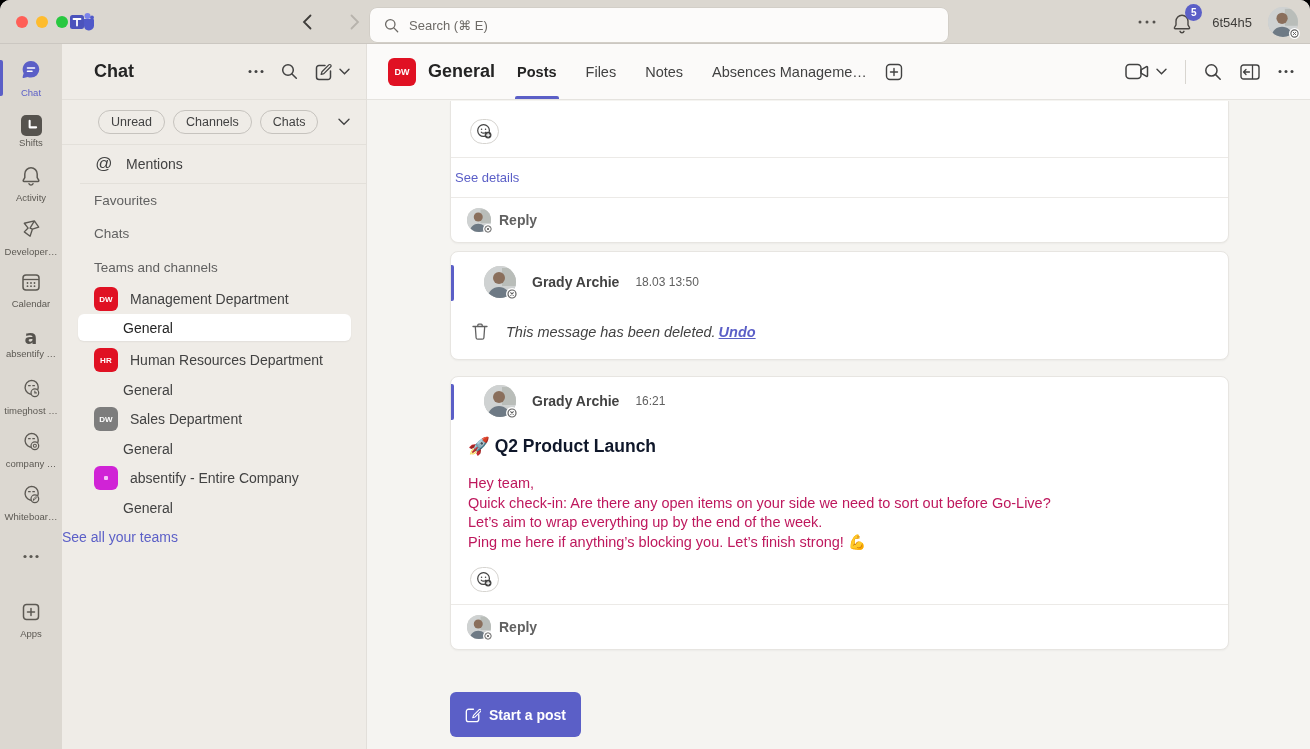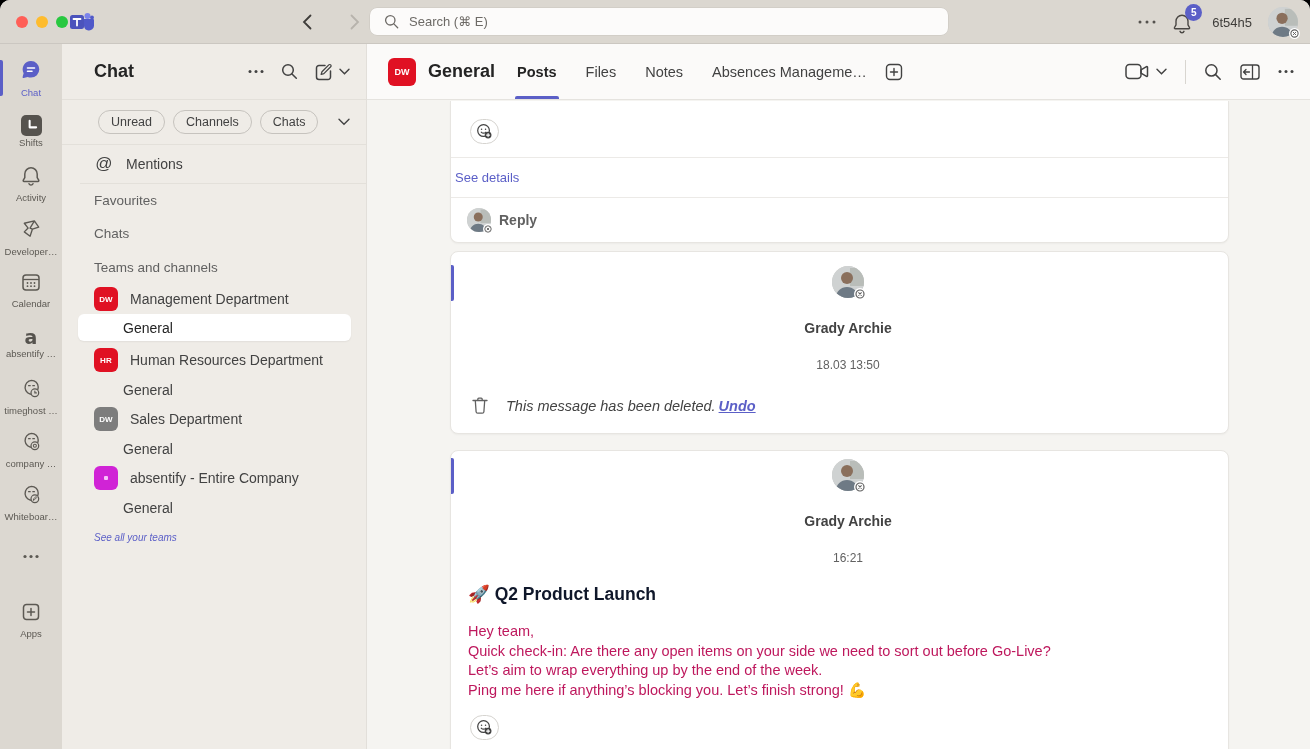--- a/index.html
+++ b/index.html
@@ -9,21 +9,21 @@
 
   
   .titlebar { position:absolute; top:0; left:0; width:1310px; height:44px; background:#dbd7d0; border-bottom:1px solid rgba(0,0,0,.07); }
   .traffic { position:absolute; left:16px; top:16px; display:flex; gap:8px; }
   .traffic span { width:12px; height:12px; border-radius:50%; display:block; }
   .tl-red { background:#ff5f57; } .tl-yellow { background:#febc2e; } .tl-green { background:#28c840; }
   .teams-logo { position:absolute; left:70px; top:11px; width:24px; height:22px; }
   .nav-arrows { position:absolute; left:296px; top:10px; display:flex; gap:26px; }
   .nav-btn { width:22px; height:24px; display:flex; align-items:center; justify-content:center; color:#3e3c39; }
   .nav-btn.disabled { color:#b7b3ac; }
-  .searchbar { position:absolute; left:370px; top:8px; width:578px; height:27px; background:#fcfbfa; border-radius:7px; display:flex; align-items:center; padding-left:14px; gap:10px; color:#6d6a66; font-size:13px; box-shadow:0 0 0 0.5px rgba(0,0,0,.08); }
+  .searchbar { position:absolute; left:370px; top:8px; width:578px; height:34px; background:#fcfbfa; border-radius:7px; display:flex; align-items:center; padding-left:14px; gap:10px; color:#6d6a66; font-size:13px; box-shadow:0 0 0 0.5px rgba(0,0,0,.08); }
   .tb-right { position:absolute; right:12px; top:0; height:44px; display:flex; align-items:center; gap:16px; }
   .tb-more { color:#55524e; display:flex; }
   .bell-wrap { position:relative; width:24px; height:28px; color:#4a4743; }
   .bell-badge { position:absolute; top:-4px; right:-6px; min-width:17px; height:17px; background:#5b5fc7; color:#fff; font-size:10px; font-weight:bold; border-radius:9px; display:flex; align-items:center; justify-content:center; padding:0 4px; }
   .tb-user { font-size:13px; color:#3e3c39; }
   .avatar { position:relative; border-radius:50%; background:linear-gradient(160deg,#d7d4cd 0%,#c2c4c6 55%,#9aa1a8 100%); overflow:visible; flex:none; }
   .avatar svg.photo { position:absolute; inset:0; border-radius:50%; }
   .status-badge { position:absolute; right:-2px; bottom:-2px; background:#fff; border-radius:50%; display:flex; align-items:center; justify-content:center; color:#616161; }
 
   
@@ -53,21 +53,21 @@
   .sb-div-inset { height:1px; background:#e3e0da; margin-left:18px; }
   .sb-section { height:34px; display:flex; align-items:center; padding-left:32px; font-size:13.5px; color:#616161; cursor:pointer; }
   .sb-section.first { height:32px; }
   .team-avatar { width:24px; height:24px; border-radius:6px; display:flex; align-items:center; justify-content:center; color:#fff; font-size:8px; font-weight:bold; flex:none; letter-spacing:.2px; }
   .t-red { background:#e01123; } .t-gray { background:#7d7d7d; }
   .t-magenta { background:#d023d6; position:relative; }
   .t-magenta::after { content:""; position:absolute; width:4px; height:4px; border-radius:1px; background:#f7c2f9; }
   .team-row { height:30px; }
   .channel-row { height:29px; padding-left:61px; font-size:14px; color:#424242; display:flex; align-items:center; cursor:pointer; }
   .channel-row.selected { background:#fff; border-radius:6px; margin:0 15px 0 16px; padding-left:45px; height:27px; color:#242424; box-shadow:0 1px 2px rgba(0,0,0,.06); }
-  .see-all { height:30px; display:flex; align-items:center; padding-left:32px; font-size:10px; color:#5b5fc7; cursor:pointer;font-style:italic; }
+  .see-all { height:30px; display:flex; align-items:center; font-size:14px; color:#5b5fc7; cursor:pointer; }
 
   
   .main { position:absolute; top:44px; left:367px; width:943px; height:705px; background:#f5f4f1; }
   .main-header { position:relative; height:56px; background:#fbfaf9; border-bottom:1px solid #e5e3df; display:flex; align-items:center; padding:0 16px 0 21px; }
   .mh-avatar { width:28px; height:28px; border-radius:6px; background:#e01123; color:#fff; font-size:9px; font-weight:bold; display:flex; align-items:center; justify-content:center; }
   .mh-title { font-size:18px; font-weight:bold; color:#242424; margin-left:12px; cursor:pointer; }
   .mh-tabs { display:flex; align-items:center; gap:29px; margin-left:22px; height:100%; }
   .mh-tab { position:relative; height:100%; display:flex; align-items:center; font-size:14.5px; color:#424242; cursor:pointer; white-space:nowrap; }
   .mh-tab.active { font-weight:bold; color:#242424; }
   .mh-tab.active::after { content:""; position:absolute; left:-2px; right:-2px; bottom:0; height:3px; background:#5b5fc7; border-radius:2px 2px 0 0; }
@@ -80,21 +80,21 @@
   .card { width:779px; background:#fff; border:1px solid #e7e5e1; border-radius:8px; box-shadow:0 1px 2px rgba(0,0,0,.04); position:relative; }
   .card.clipped { border-top:none; border-radius:0 0 8px 8px; }
   .unread-bar { position:absolute; left:0; top:13px; width:3px; height:36px; background:#5b5fc7; border-radius:0 2px 2px 0; }
   .react-row { padding:18px 16px 13px 19px; }
   .react-btn { width:29px; height:25px; border:1px solid #d6d4d0; border-radius:13px; background:#fff; display:flex; align-items:center; justify-content:center; cursor:pointer; color:#424242; }
   .card-div { height:1px; background:#eceae7; }
   .details-row { height:39px; display:flex; align-items:center; padding-left:4px; }
   .link { color:#5b5fc7; font-size:13px; cursor:pointer; }
   .reply-row { height:44px; display:flex; align-items:center; gap:8px; padding-left:16px; cursor:pointer; }
   .reply-label { font-size:14px; font-weight:bold; color:#616161; }
-  .msg-header { display:flex; align-items:center; gap:22px; padding:14px 16px 0 33px;flex-direction:column; }
+  .msg-header { display:flex; align-items:center; gap:16px; padding:14px 16px 0 33px; }
   .msg-author { font-size:14px; font-weight:bold; color:#424242; cursor:pointer; }
   .msg-time { font-size:12px; color:#616161; }
   .deleted-row { display:flex; align-items:center; gap:17px; margin:24px 16px 18px 20px; color:#616161; }
   .deleted-text { font-size:14.5px; font-style:italic; color:#424242; }
   .undo-link { font-size:14.5px; font-style:italic; font-weight:bold; color:#5b5fc7; text-decoration:underline; margin-left:3px; cursor:pointer; }
   .post-title { font-size:17.5px; font-weight:bold; color:#0f172a; margin:19px 16px 0 17px; }
   .post-body { margin:17px 16px 0 17px; font-size:14.5px; line-height:19.5px; color:#be185d; }
   .post-react { padding:15px 16px 12px 19px; }
   .composer-row { margin-top:42px; }
   .start-post-btn { height:45px; background:#5b5fc7; color:#fff; border:none; border-radius:6px; font-size:14px; font-weight:bold; font-family:inherit; display:flex; align-items:center; gap:8px; padding:0 15px; cursor:pointer; }

